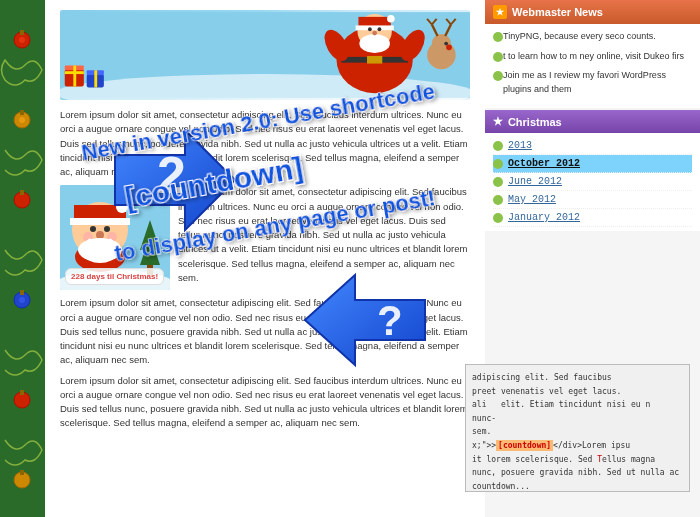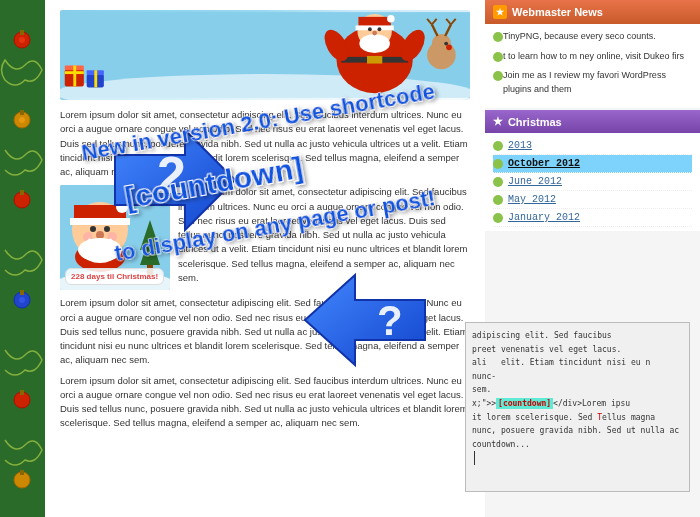--- a/index.html
+++ b/index.html
@@ -425,27 +425,27 @@
     </defs>
 
     <g transform="rotate(-10, 220, 110)" filter="url(#shadow)">
       <text x="50" y="55" font-size="22" font-weight="900" fill="#1155dd" font-family="Impact, Arial, sans-serif" stroke="white" stroke-width="1" paint-order="stroke">New in version 2.0: Use shortcode</text>
       <text x="85" y="110" font-size="30" font-weight="900" fill="#1155dd" font-family="Impact, Arial, sans-serif" stroke="white" stroke-width="2" paint-order="stroke">[countdown]</text>
       <text x="65" y="160" font-size="22" font-weight="900" fill="#1155dd" font-family="Impact, Arial, sans-serif" stroke="white" stroke-width="1" paint-order="stroke">to display on any page or post!</text>
     </g>
   </svg>
 </div>
 
-<div style="position:absolute; right:10px; bottom:25px; width:225px; height:170px; background:#f0f0f0; border:1px solid #bbb; padding:6px; font-size:8px; font-family:monospace; color:#333; overflow:hidden; z-index:5; line-height:1.7;">
+<div style="position:absolute; right:10px; bottom:25px; width:225px; height:128px; background:#f0f0f0; border:1px solid #bbb; padding:6px; font-size:8px; font-family:monospace; color:#333; overflow:hidden; z-index:5; line-height:1.7;">
   <div style="color:#333;">adipiscing elit. Sed faucibus</div>
   <div>preet venenatis vel eget lacus.</div>
   <div>ali&nbsp;&nbsp;&nbsp;elit. Etiam tincidunt nisi eu n</div>
   <div>nunc-</div>
   <div>sem.</div>
-  <div>x;"&gt;&gt;<span style="background:#5eead4;color:#cc0000;font-weight:bold;padding:1px 2px;">[countdown]</span>&lt;/div&gt;Lorem ipsu</div>
+  <div>x;"&gt;&gt;<span style="background:#fdba74;color:#cc0000;font-weight:bold;padding:1px 2px;">[countdown]</span>&lt;/div&gt;Lorem ipsu</div>
   <div>it lorem scelerisque. Sed <span style="color:#cc0000;">T</span>ellus magna</div>
   <div>nunc, posuere gravida nibh. Sed ut nulla ac</div>
   <div>countdown...</div>
   <div style="width:1px;height:14px;background:#333;display:inline-block;margin-left:2px;vertical-align:middle;"></div>
 </div>
 
 <div class="sidebar">
 
   <div class="widget">
     <div class="widget-title">

